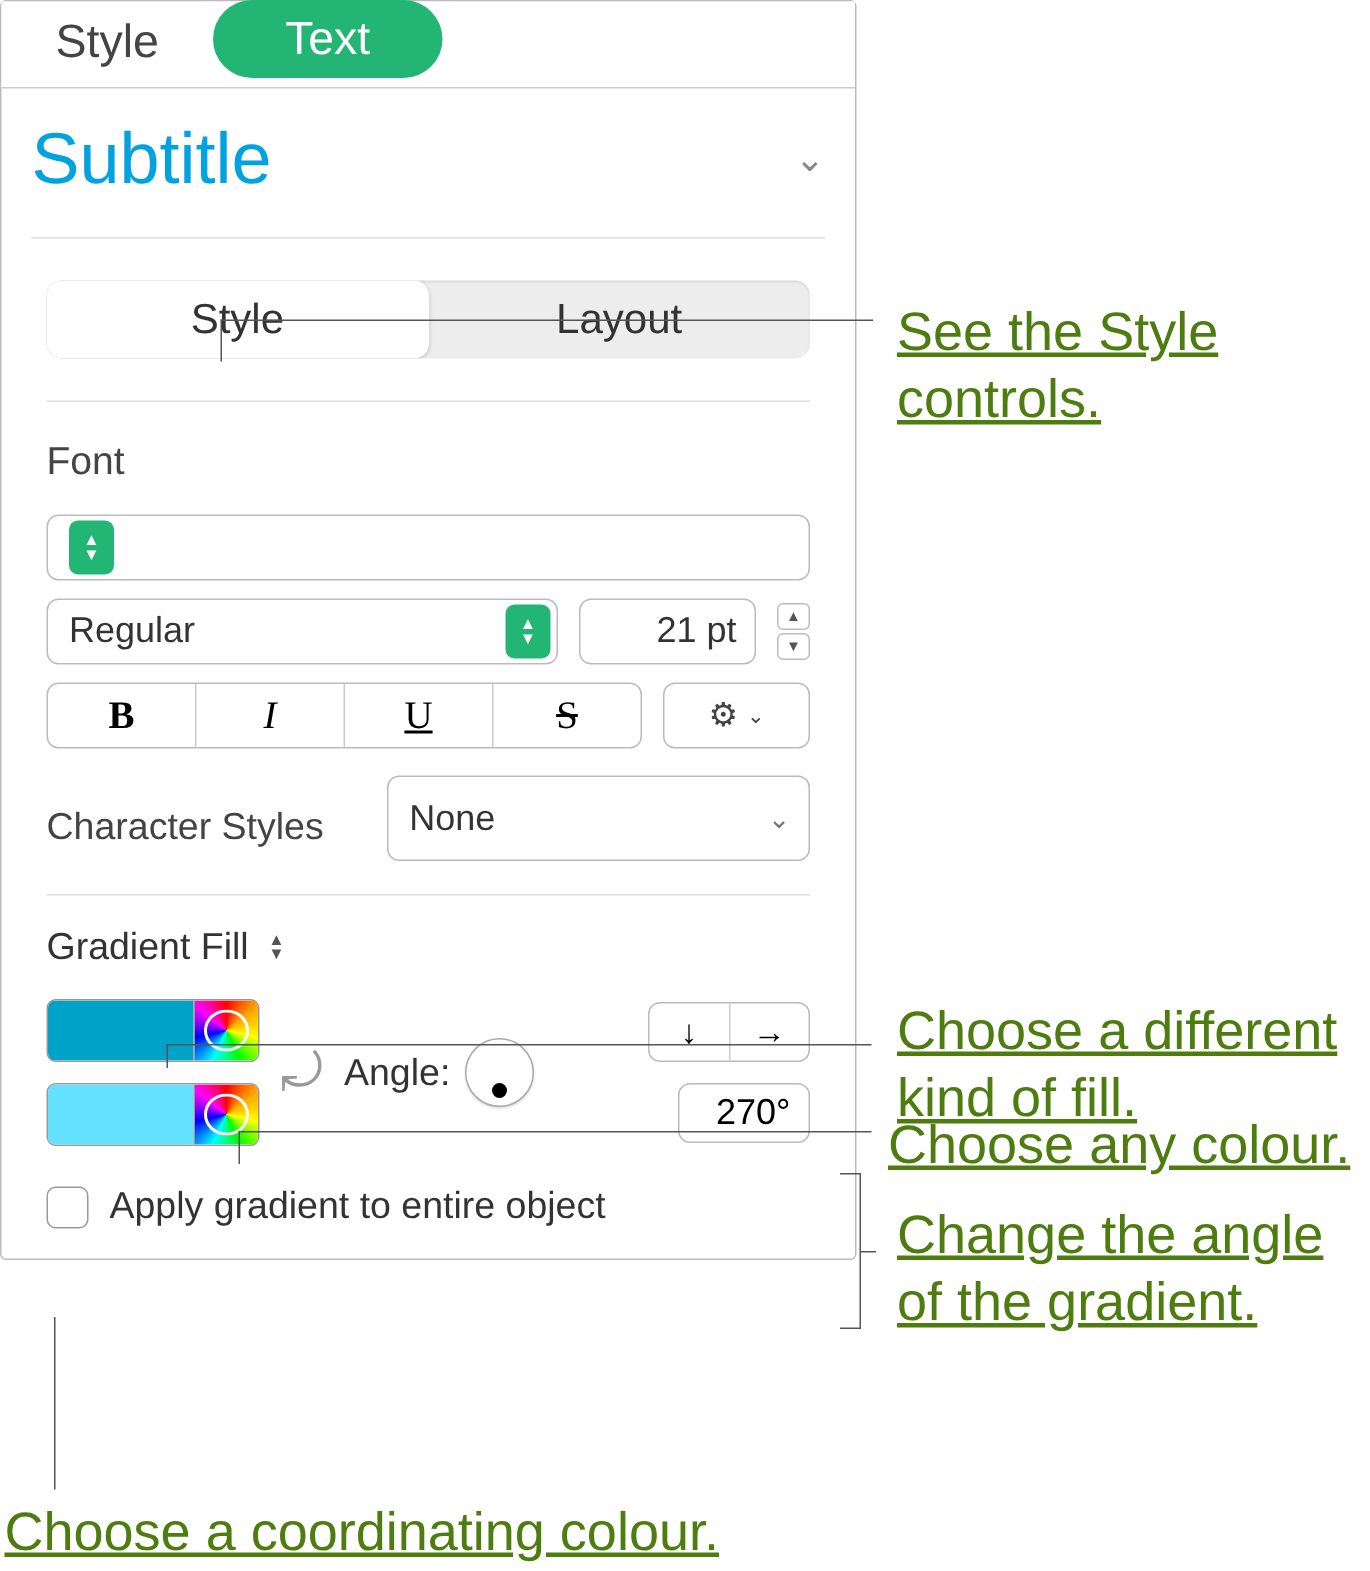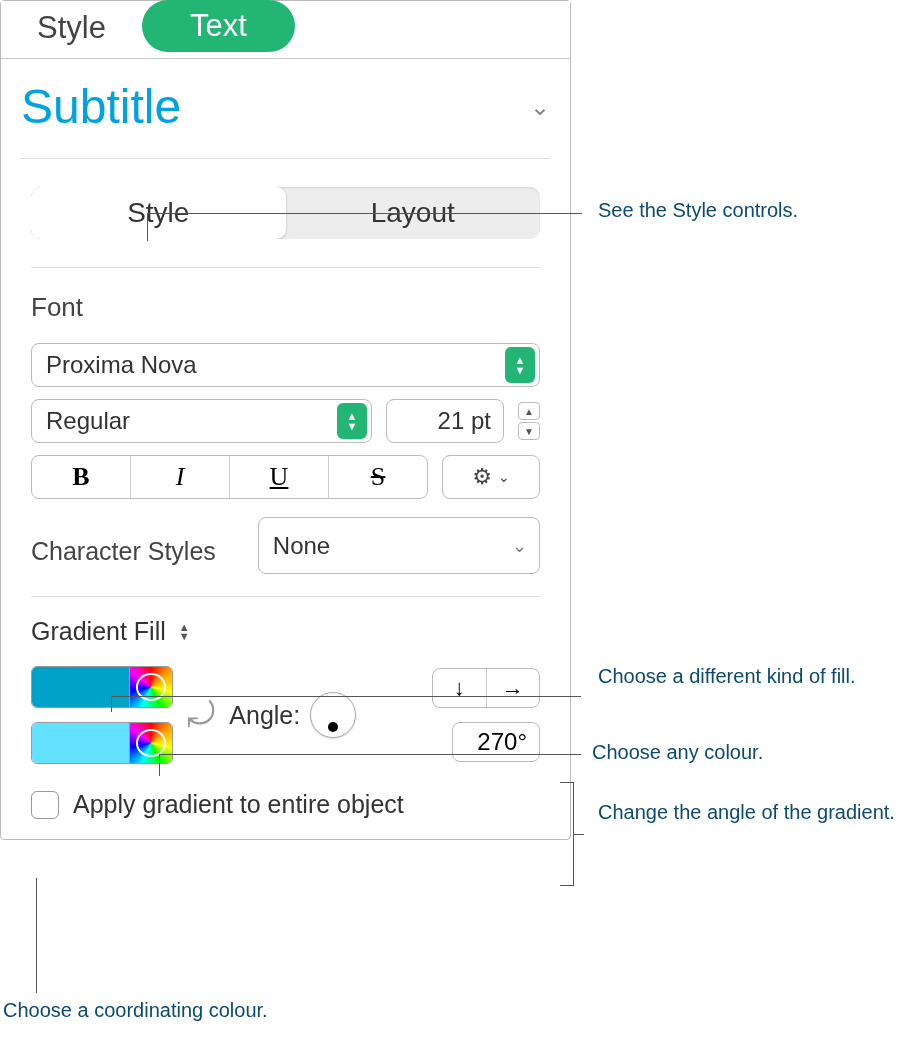--- a/index.html
+++ b/index.html
@@ -348,23 +348,24 @@
     .checkbox {
       width: 28px; height: 28px;
       border: 1px solid #999;
       border-radius: 6px;
       background: #fff;
       cursor: pointer;
     }
     
     .callout {
       position: absolute;
-      font-size: 20px;
-      color: #0c4a6e;
+      font-size: 36px;
+      color: #4d7c0f;
       line-height: 1.25;
+      text-decoration: underline;
     }
     .lead-h {
       position: absolute;
       height: 1px;
       background: #555;
     }
     .lead-v {
       position: absolute;
       width: 1px;
       background: #555;
@@ -395,21 +396,20 @@
     <div class="seg">
       <div class="seg-btn active">Style</div>
       <div class="seg-btn">Layout</div>
     </div>
   </div>
 
   <div class="font-section">
     <div class="section-label">Font</div>
 
     <div class="select">
-      <span class="select-text">Proxima Nova</span>
       <span class="green-updown">
         <span>▲</span>
           <span>▼</span>
       </span>
     </div>
 
     <div class="font-row2">
       <div class="select weight-select">
         <span class="select-text">Regular</span>
         <span class="green-updown">

